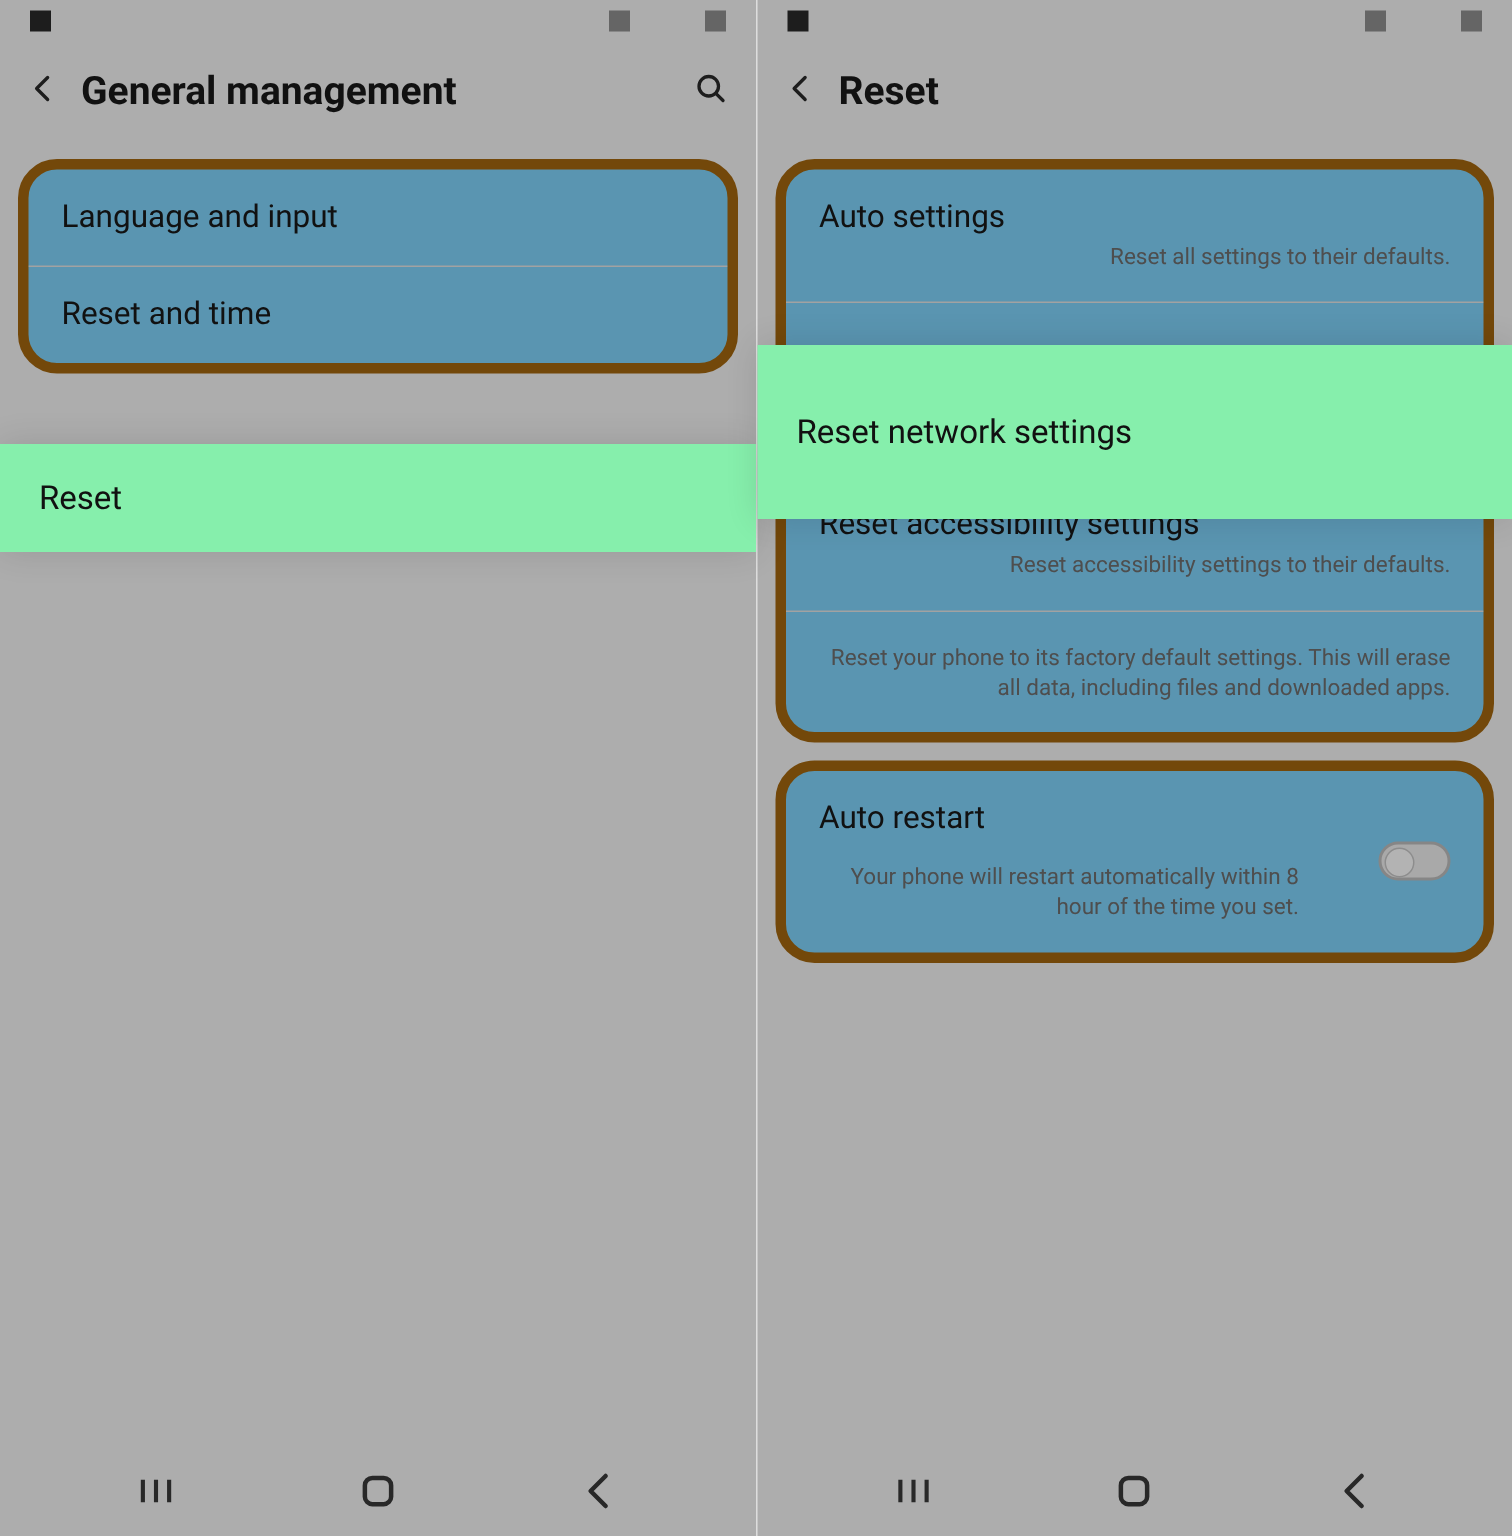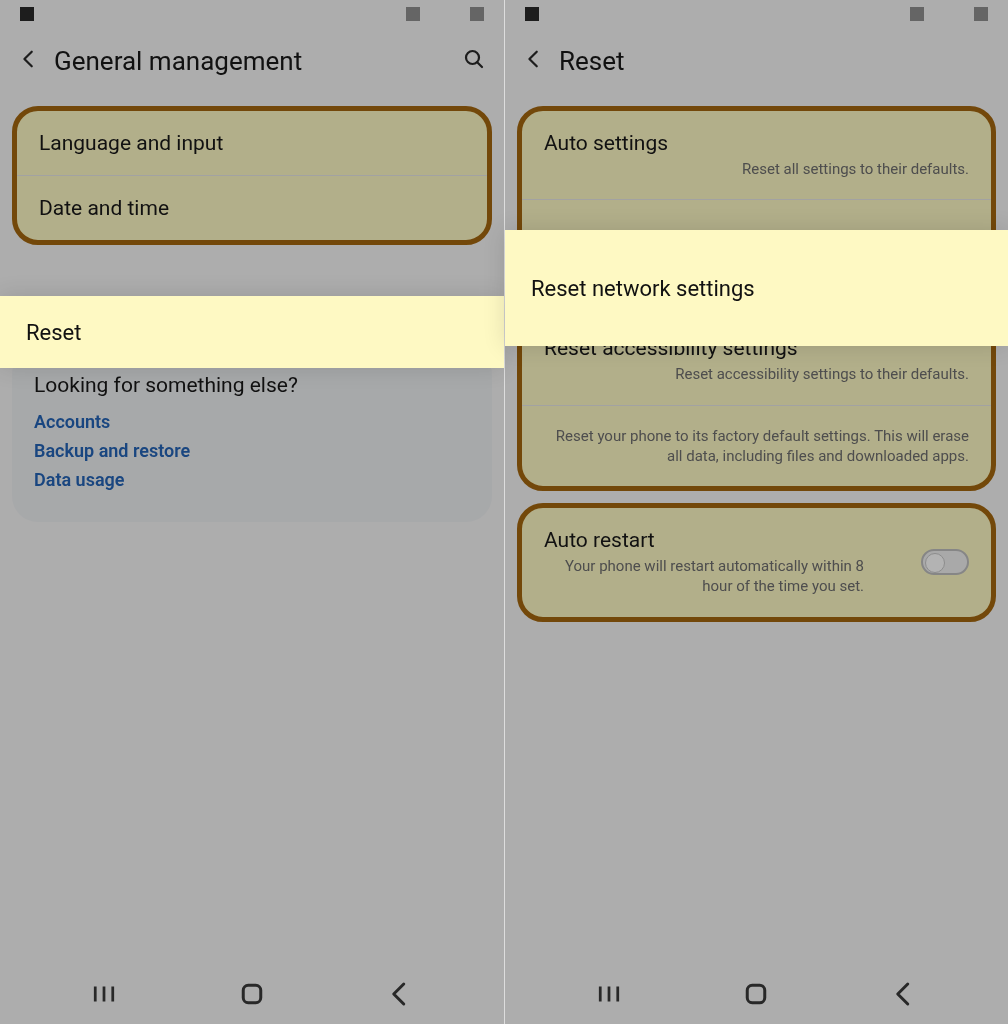--- a/index.html
+++ b/index.html
@@ -20,21 +20,21 @@
   .dimmer {
     position: absolute;
     inset: 0;
     background: rgba(20,20,20,0.32);
     pointer-events: none;
     z-index: 50;
   }
   .highlight-cut {
     position: absolute;
     left: 0; right: 0;
-    background: #fef9c3;
+    background: #86efac;
     z-index: 60;
     pointer-events: none;
     box-shadow: 0 0 22px rgba(0,0,0,0.12);
   }
   
   .phone.p1 .highlight-cut { top: 296px; height: 72px; }
   
   .phone.p2 .highlight-cut { top: 230px; height: 116px; }
 
   
@@ -57,31 +57,31 @@
   .header {
     display: flex;
     align-items: center;
     padding: 18px 18px 24px 18px;
     gap: 14px;
   }
   .header .back-icon svg { width: 22px; height: 22px; }
   .header .title {
     font-size: 26px;
     color: #111;
-    font-weight: 400;
+    font-weight: 700;
     flex: 1;
   }
   .header .search-icon svg { width: 24px; height: 24px; }
 
   .card {
     margin: 6px 12px;
-    background: #fef9c3;
+    background: #7dd3fc;
     border-radius: 26px;
     overflow: hidden;
-    border: 5px solid #a16207;
+    border: 7px solid #a16207;
   }
   .row {
     padding: 20px 22px;
     display: flex;
     flex-direction: column;
     gap: 4px;
   }
   .row + .row { border-top: 1px solid #e6e6e6; }
   .row-title { font-size: 21px; color: #111; font-weight: 400; }
   .row-sub   { font-size: 15px; color: #6a6a6a; line-height: 1.35; text-align: right; }
@@ -89,21 +89,21 @@
   .looking-card {
     margin: 20px 12px;
     background: #eef0f2;
     border-radius: 26px;
     padding: 24px 22px;
   }
   .looking-card .lk-title { font-size: 21px; color: #111; margin-bottom: 14px; font-weight: 400; }
   .looking-card .lk-link  { display: block; font-size: 18px; color: #1d5fb4; font-weight: 600; margin: 8px 0; }
 
   .toggle-row { flex-direction: row; align-items: center; }
-  .toggle-row .tcol { flex: 1; display:flex; flex-direction:column; gap:4px; }
+  .toggle-row .tcol { flex: 1; display:flex; flex-direction:column; gap:16px; }
   .switch {
     width: 48px; height: 26px; border-radius: 13px;
     border: 2px solid #bdbdbd; background: #f1f1f1; position: relative;
   }
   .switch::after {
     content: ""; position: absolute; left: 2px; top: 2px;
     width: 18px; height: 18px; border-radius: 50%;
     background: #fff; border: 1px solid #c7c7c7;
   }
 
@@ -144,32 +144,26 @@
           <line x1="20" y1="20" x2="15.2" y2="15.2"></line>
         </svg>
     </span>
   </div>
 
   <div class="card">
     <div class="row">
       <span class="row-title">Language and input</span>
     </div>
     <div class="row">
-      <span class="row-title">Date and time</span>
+      <span class="row-title">Reset and time</span>
     </div>
   </div>
 
   <div style="height:78px"></div>
 
-  <div class="looking-card">
-    <div class="lk-title">Looking for something else?</div>
-    <a class="lk-link">Accounts</a>
-    <a class="lk-link">Backup and restore</a>
-    <a class="lk-link">Data usage</a>
-  </div>
 
   <div class="navbar">
     <span class="nav-ico">
       <svg viewBox="0 0 24 24" fill="none" stroke-width="2.2">
           <line x1="5" y1="6" x2="5" y2="18"></line>
           <line x1="12" y1="6" x2="12" y2="18"></line>
           <line x1="19" y1="6" x2="19" y2="18"></line>
         </svg>
     </span>
     <span class="nav-ico">

